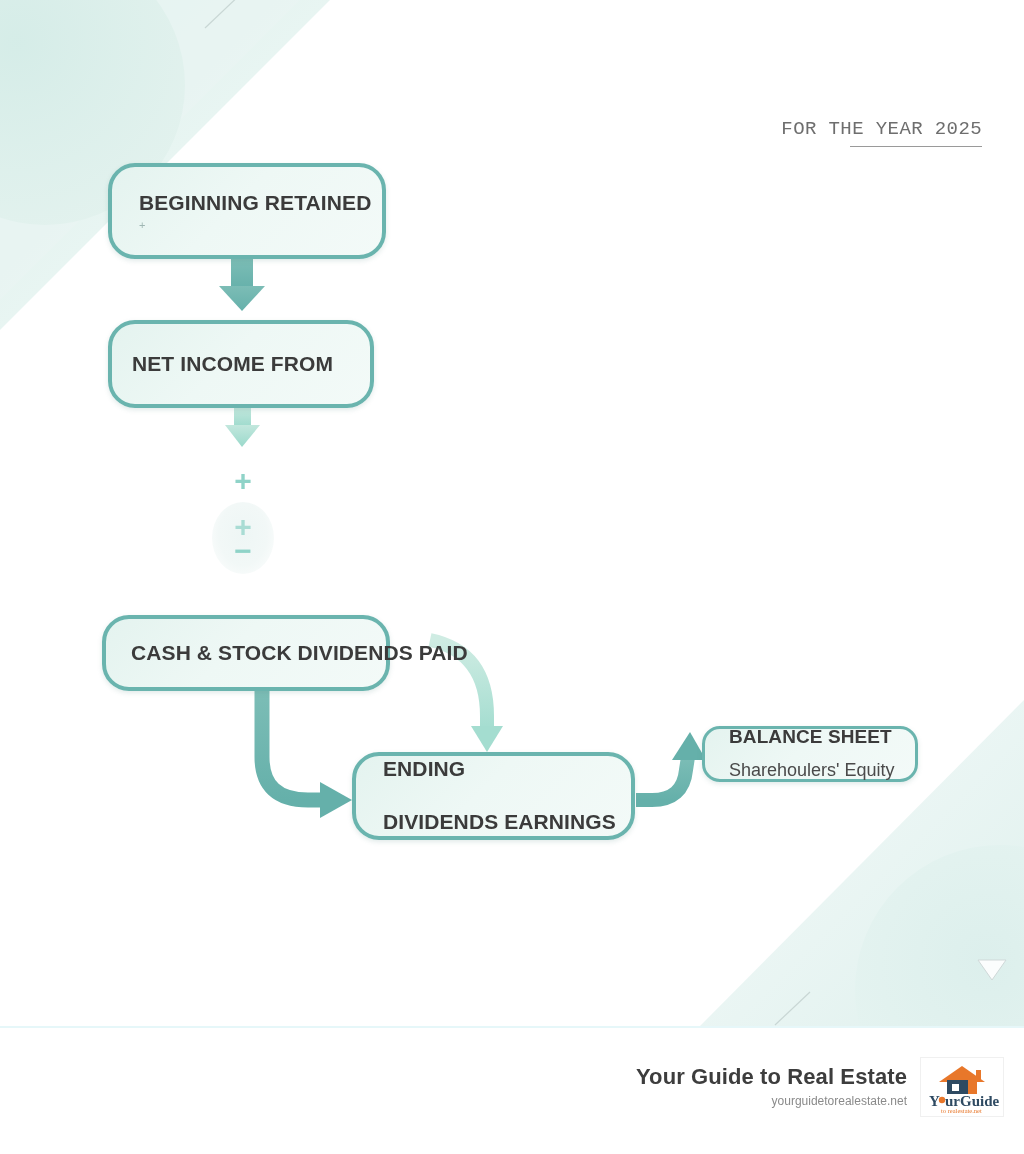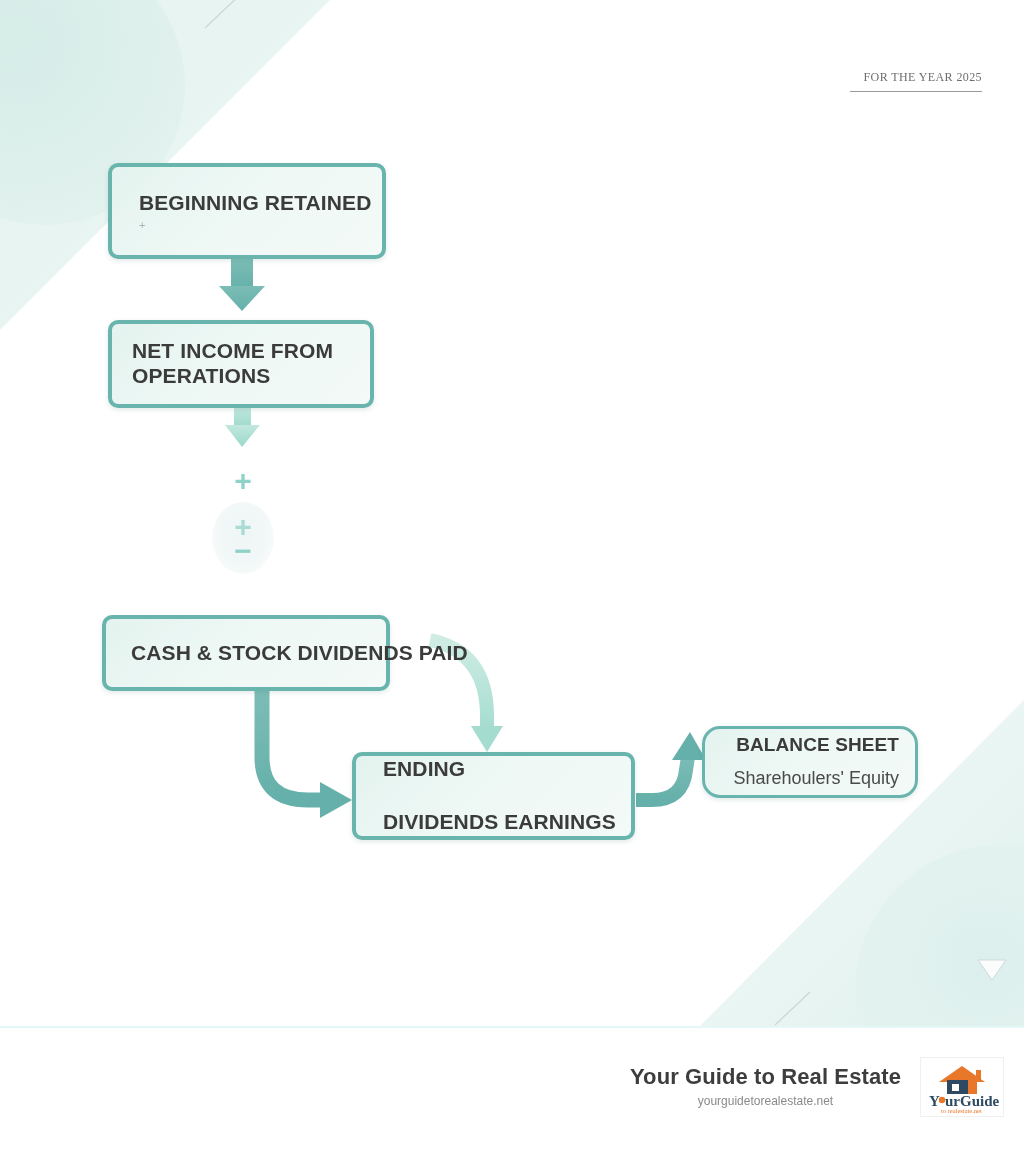--- a/index.html
+++ b/index.html
@@ -26,40 +26,41 @@
 
   
   #doc-header {
     position: absolute;
     right: 42px;
     top: 70px;
     text-align: right;
   }
   #year-label {
     display: block;
-    font-size: 12px;
+    font-size: 19px;
     letter-spacing: 0.4px;
     color: #6e6e6e;
     padding: 0 0 6px 0;
-    font-family: Liberation Serif, serif;
+    font-family: Liberation Mono, monospace;
+    margin-top: 48px;
   }
   #year-rule {
     display: block;
     width: 132px;
     height: 1px;
     background: #9a9a9a;
     margin-left: auto;
   }
 
   
   .flow-box {
     position: absolute;
     box-sizing: border-box;
     border: 4px solid #6ab4ae;
-    border-radius: 10px;
+    border-radius: 27px;
     background: linear-gradient(135deg, #e4f3ef 0%, #eef8f5 45%, #f3faf8 100%);
     box-shadow: 0 2px 5px rgba(90,140,135,0.18);
     display: flex;
     flex-direction: column;
     justify-content: center;
   }
   .flow-box .box-title {
     color: #3b3b3b;
     font-weight: bold;
     font-size: 21px;
@@ -99,25 +100,24 @@
   }
   #box-dividends .box-title { white-space: nowrap; }
   #box-ending {
     left: 352px; top: 752px;
     width: 283px; height: 88px;
     padding: 0 0 0 27px;
     gap: 28px;
   }
   #box-balance {
     left: 702px; top: 726px;
-    width: 216px; height: 72px;
-    padding: 0 16px 0 24px;
+    width: 216px; height: 56px;
+    padding: 0 4px 0 24px;
     border-width: 3px;
     border-radius: 18px;
-    align-items: flex-end;
   }
   #box-balance .box-title { font-size: 19px; }
 
   
   #op-cluster {
     position: absolute;
     left: 207px; top: 458px;
     width: 72px; height: 124px;
   }
   #op-blob {
@@ -149,23 +149,23 @@
     background: #e6f7f9;
   }
   #footer {
     position: absolute;
     left: 0; top: 1028px;
     width: 1024px; height: 126px;
     background: #ffffff;
   }
   #footer-text {
     position: absolute;
-    right: 123px;
+    right: 117px;
     top: 36px;
-    text-align: center;
+    text-align: right;
   }
   #footer-title {
     display: block;
     font-size: 22px;
     font-weight: bold;
     color: #3d3d3d;
     letter-spacing: 0.1px;
   }
   #footer-url {
     display: block;
@@ -269,21 +269,20 @@
   <span id="year-rule"></span>
 </div>
 
 <div class="flow-box" id="box-beginning">
   <span class="box-title">BEGINNING RETAINED</span>
   <span class="box-op">+</span>
 </div>
 
 <div class="flow-box" id="box-netincome">
   <span class="box-title">NET INCOME FROM</span>
-  <span class="box-title">OPERATIONS</span>
 </div>
 
 <div id="op-cluster">
   <div id="op-blob"></div>
   <span class="op-sign" id="op-plus">+</span>
   <span class="op-sign" id="op-both">+</span>
   <span class="op-sign" id="op-minus">−</span>
 </div>
 
 <div class="flow-box" id="box-dividends">

